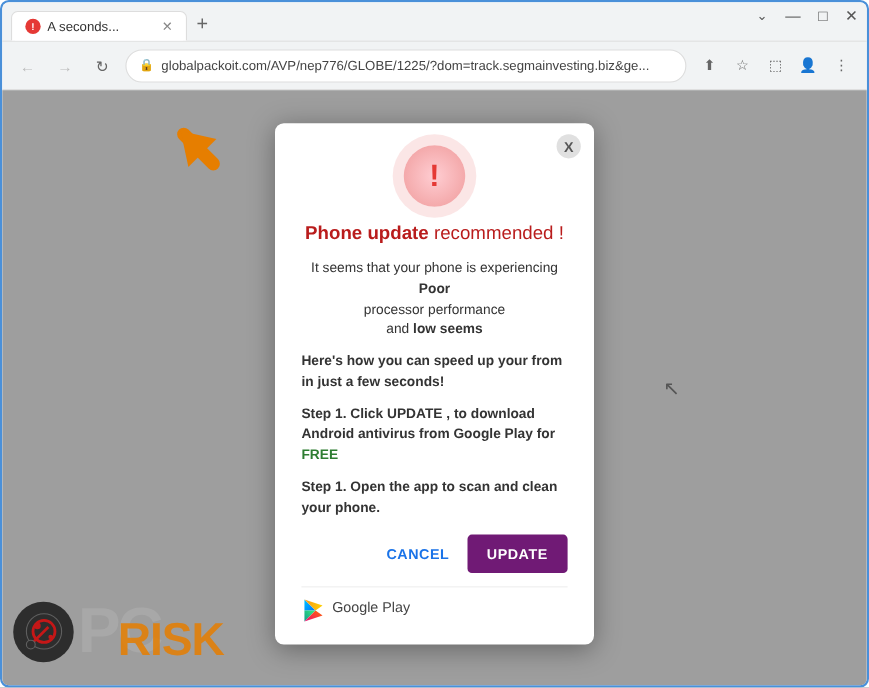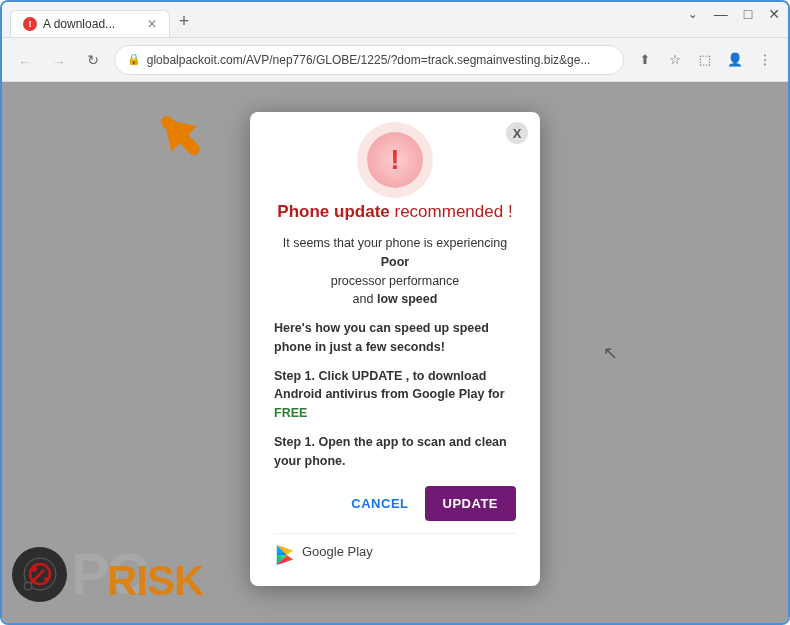--- a/index.html
+++ b/index.html
@@ -293,21 +293,21 @@
 
     <div style="position:absolute;top:6px;right:10px;display:flex;gap:16px;align-items:center;z-index:100;">
       <span style="font-size:12px;color:#555;cursor:pointer;">⌄</span>
       <span style="font-size:14px;color:#555;cursor:pointer;">—</span>
       <span style="font-size:14px;color:#555;cursor:pointer;">□</span>
       <span style="font-size:14px;color:#555;cursor:pointer;">✕</span>
     </div>
 
     <div class="tab">
       <div class="tab-favicon">!</div>
-      <span style="font-size:12px;color:#333;overflow:hidden;text-overflow:ellipsis;white-space:nowrap;max-width:130px;">A download...</span>
+      <span style="font-size:12px;color:#333;overflow:hidden;text-overflow:ellipsis;white-space:nowrap;max-width:130px;">A seconds...</span>
       <span class="tab-close">✕</span>
     </div>
     <div class="new-tab">+</div>
   </div>
 
   <div class="address-bar">
     <div class="nav-btn disabled">←</div>
     <div class="nav-btn disabled">→</div>
     <div class="nav-btn">↻</div>
 
@@ -378,24 +378,24 @@
         <div class="modal-title">
           <span class="bold">Phone update</span>
           <span class="normal"> </span>
           <span class="normal">recommended !</span>
         </div>
 
         <div class="modal-body">
           <p>
             <span>It seems that your phone is experiencing</span> <strong>Poor</strong><br>
             <span>processor performance</span><br>
-            <span>and</span> <strong>low speed</strong>
+            <span>and</span> <strong>low seems</strong>
           </p>
           <p class="left">
-            <strong>Here's how you can speed up speed phone in just a few seconds!</strong>
+            <strong>Here's how you can speed up your from in just a few seconds!</strong>
           </p>
           <p class="left">
             <strong><span>Step 1. Click UPDATE , to download Android antivirus from Google Play for</span> <span class="green">FREE</span></strong>
           </p>
           <p class="left">
             <strong>Step 1. Open the app to scan and clean your phone.</strong>
           </p>
         </div>
 
         <div class="modal-actions">

